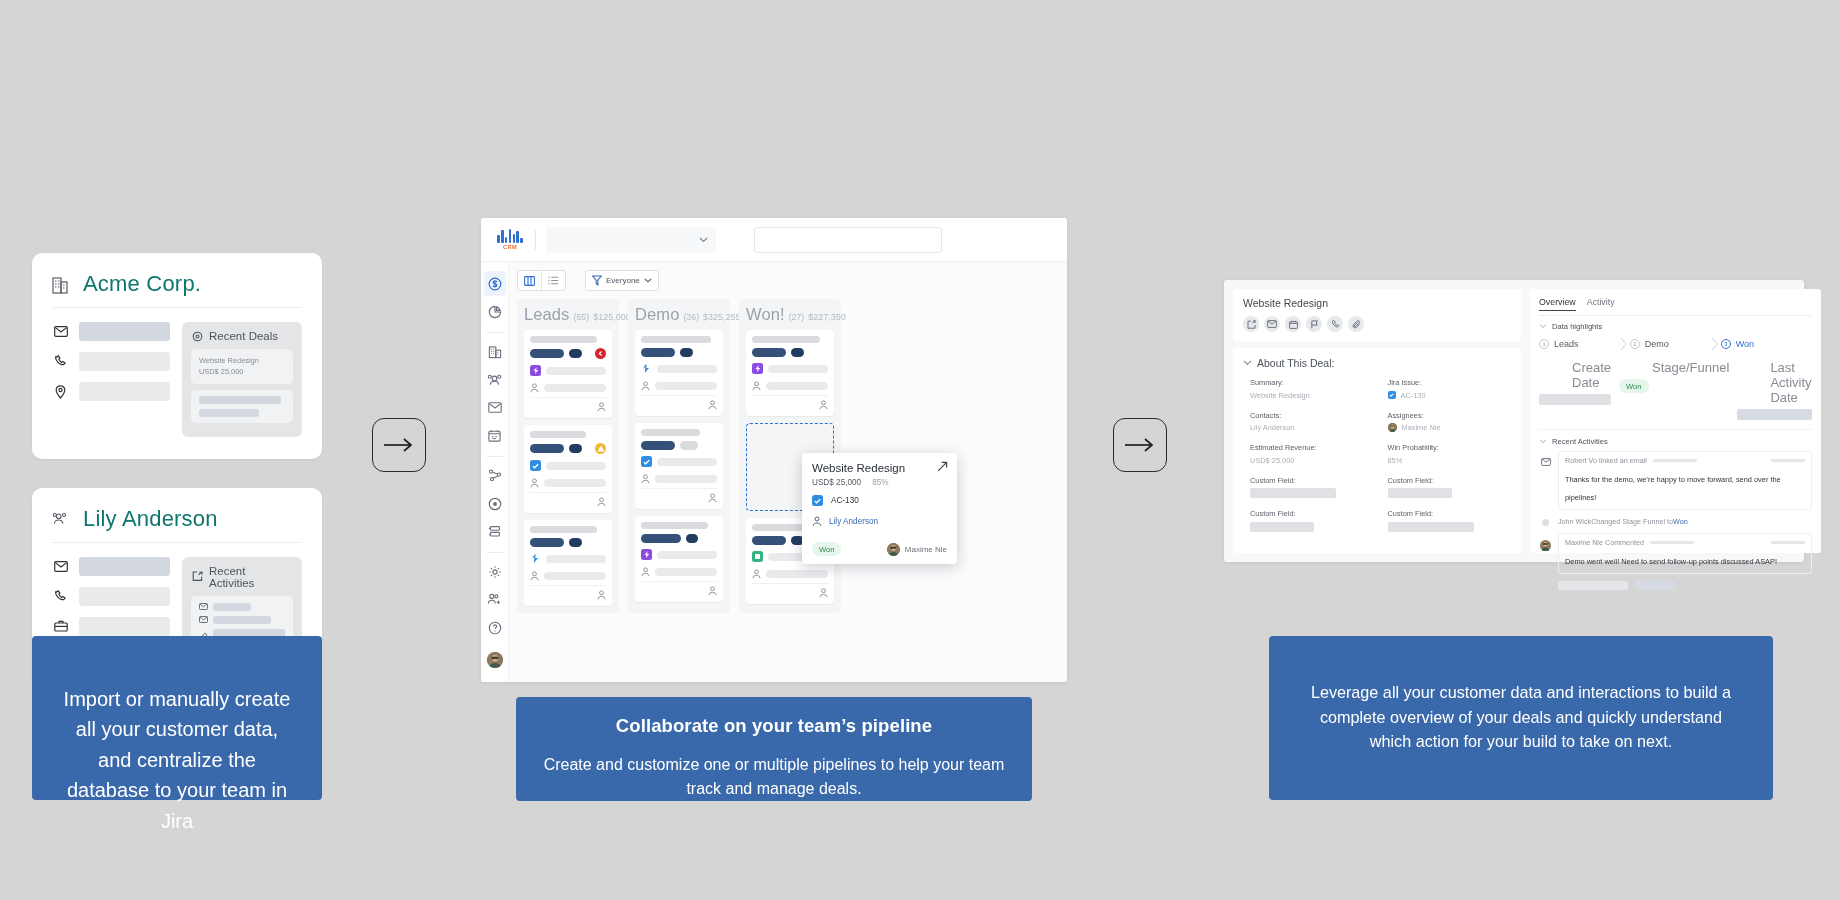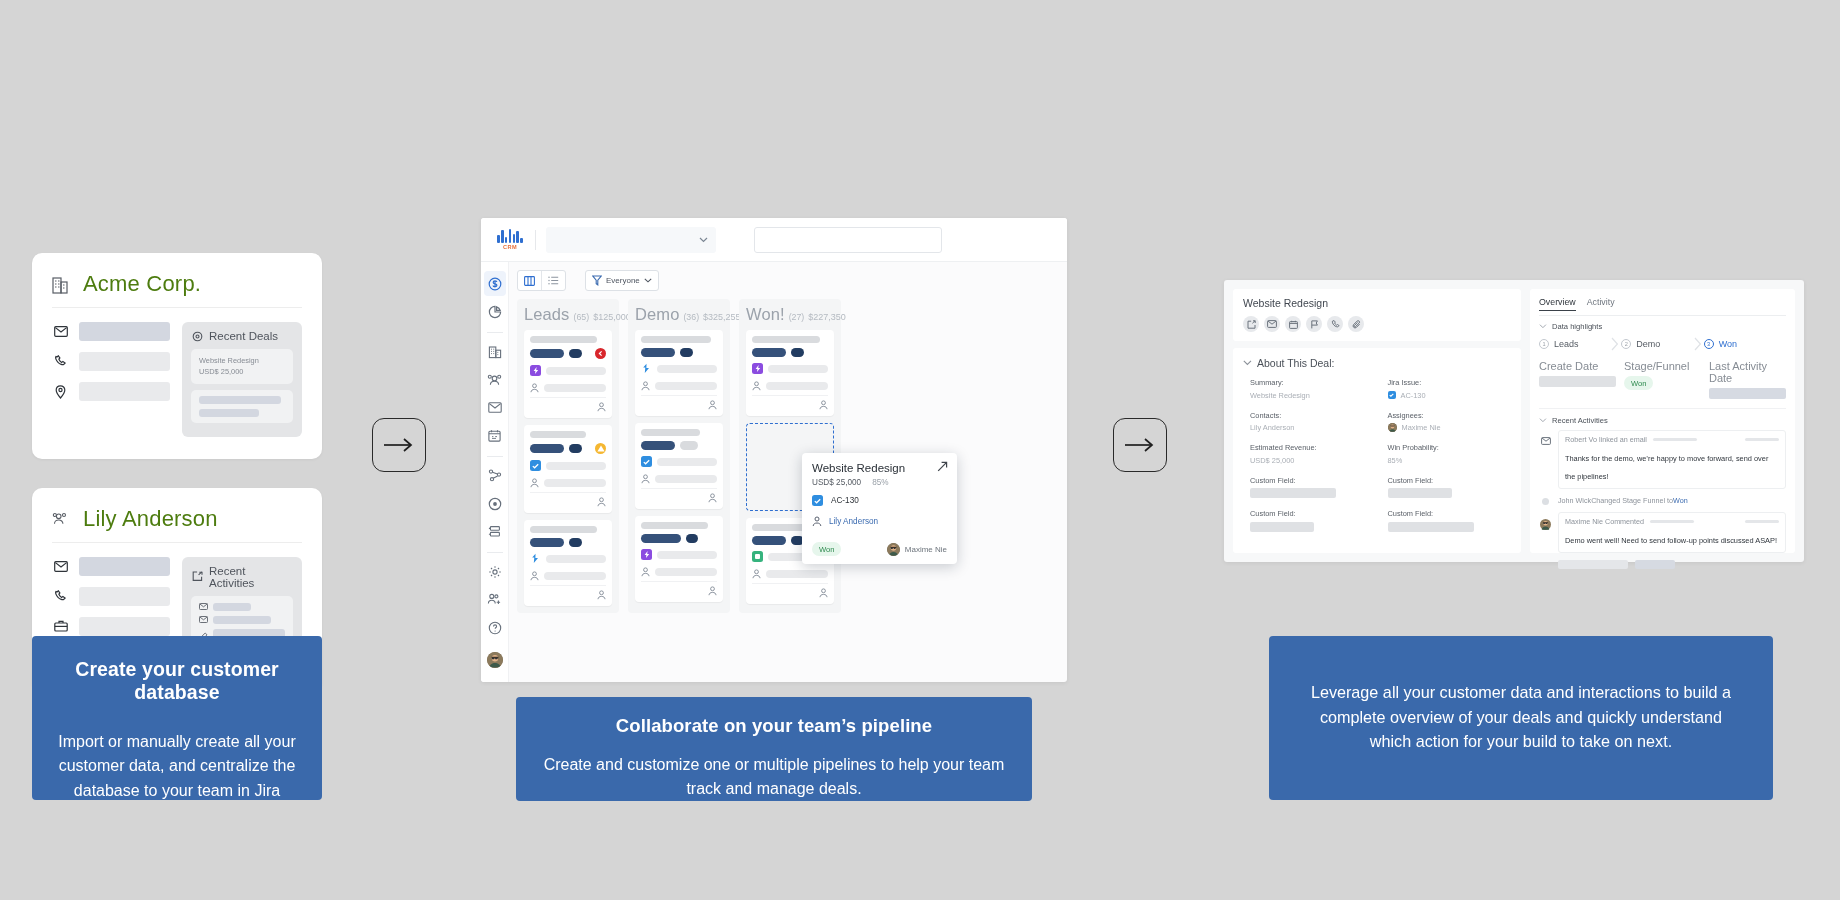--- a/index.html
+++ b/index.html
@@ -20,41 +20,41 @@
   .sk-light { background: #d9dbde; border-radius: 9px; }
 
   
   #panel-left { position: absolute; left: 32px; top: 253px; width: 290px; }
   .card-white {
     background: #fff; border-radius: 10px; padding: 18px 20px 22px 20px;
     box-shadow: 0 1px 3px rgba(0,0,0,.05);
   }
   .card-head { display: flex; align-items: center; gap: 14px;
                padding-bottom: 10px; border-bottom: 1px solid #ededed; }
-  .card-head .ttl { font-size: 22px; color: #4d7c0f; font-weight: 400; letter-spacing:.2px;}
+  .card-head .ttl { font-size: 22px; color: #0f766e; font-weight: 400; letter-spacing:.2px;}
   .card-body { display: flex; gap: 12px; margin-top: 14px; }
   .field-col { display: flex; flex-direction: column; gap: 11px; flex: 0 0 118px; }
   .field-row { display: flex; align-items: center; gap: 10px; }
   .field-row .bar { height: 19px; flex: 1; border-radius: 3px; }
   .side-box { flex: 1; background: #e4e5e7; border-radius: 6px; padding: 8px 9px; }
   .side-box-t { display:flex; align-items:center; gap:6px; font-size: 11.5px;
                 color:#4f545c; margin-bottom: 7px; }
   .mini-card { background:#f1f2f3; border-radius:5px; padding:6px 8px; margin-bottom:6px; }
   .mini-card .l1 { font-size: 7.4px; color: #878c94; line-height: 1.55; }
   .mini-bar { height: 8px; border-radius: 3px; background:#d3d7e0; margin-bottom:5px; }
   .act-row { display:flex; align-items:center; gap:5px; margin-bottom:5px; }
   .act-row .b { height:8px; border-radius:3px; background:#d3d7e0; flex:1;}
   .ico { color:#585d65; display:flex; align-items:center; justify-content:center;
          width: 17px; flex: 0 0 17px; }
 
   
   .caption { background:#3a69ab; color:#fff; border-radius:4px;
              padding: 22px 26px 26px 26px; text-align:center; }
   .caption h3 { font-size: 19.5px; font-weight: 700; letter-spacing:.1px; }
-  .caption p { font-size: 16px; line-height: 1.52; margin-top: 26px; font-weight:400;}
+  .caption p { font-size: 20px; line-height: 1.52; margin-top: 26px; font-weight:400;}
 
   #cap-left { position:absolute; left:32px; top:636px; width:290px; height:164px; }
   #cap-mid  { position:absolute; left:516px; top:697px; width:516px; height:104px;
               padding: 18px 26px; }
   #cap-mid h3 { font-size: 18.5px; }
   #cap-mid p { margin-top: 16px; font-size: 16px; }
   #cap-right{ position:absolute; left:1269px; top:636px; width:504px; height:164px;
               padding: 20px 30px; }
   #cap-right h3 { font-size: 19.5px; }
   #cap-right p { margin-top: 24px; font-size: 16.2px; }
@@ -186,21 +186,21 @@
   .fstep { display:flex; align-items:center; gap:5px; flex:1; position:relative; }
   .fnum { width:10px; height:10px; border-radius:50%; border:1px solid #c3c8cf;
           font-size:5.6px; color:#9aa0a8; display:flex; align-items:center;
           justify-content:center; flex:0 0 10px; }
   .fnum.on { border-color:#2f6fd0; color:#2f6fd0; }
   .fname { font-size:9px; color:#555b63; }
   .fname.on { color:#2f6fd0; }
   .fchev { color:#dfe2e6; margin:0 2px; }
   .hl-grid { display:grid; grid-template-columns:1fr 1fr 1fr; gap:4px 8px;
              padding-bottom:9px; border-bottom:1px solid #f0f1f3; }
-  .hl-l { font-size:11px; color:#868c94; margin-bottom:4px; }
+  .hl-l { font-size:13px; color:#868c94; margin-bottom:4px;margin-left:33px; }
   .hl-bar { height:11px; border-radius:2px; background:#dfe1e4; }
   .hl-bar.blu { background:#d6dae2; }
   .act-list { margin-top:8px; }
   .act-item { display:flex; gap:6px; margin-bottom:7px; position:relative; }
   .act-ico2 { width:13px; flex:0 0 13px; display:flex; align-items:flex-start;
               justify-content:center; color:#6b737d; padding-top:7px; }
   .act-box { flex:1; border:1px solid #edeff1; border-radius:3px; padding:4px 6px 5px; }
   .act-meta { display:flex; align-items:center; gap:6px; font-size:7.2px;
               color:#8d939b; margin-bottom:3px; }
   .act-meta .sm-bar { height:3px; width:44px; background:#e4e6e9; border-radius:2px;}
@@ -366,21 +366,20 @@
               </span>
               <span class="b" style="height:20px"></span>
             </div>
           </div>
         </div>
       </div>
     </div>
   </div>
 
   <div class="caption" id="cap-left">
-    <h3>Create your customer database</h3>
     <p>Import or manually create all your customer data, and centralize the database to your team in Jira</p>
   </div>
 
   <div class="arrow-btn" id="arrow-1">
     <svg width="30" height="16" viewBox="0 0 30 16" fill="none" stroke="#1f1f1f" stroke-width="1.7">
         <path d="M0 8h27"></path>
         <path d="M20 2l7 6-7 6"></path>
       </svg>
   </div>
   <div class="arrow-btn" id="arrow-2">

